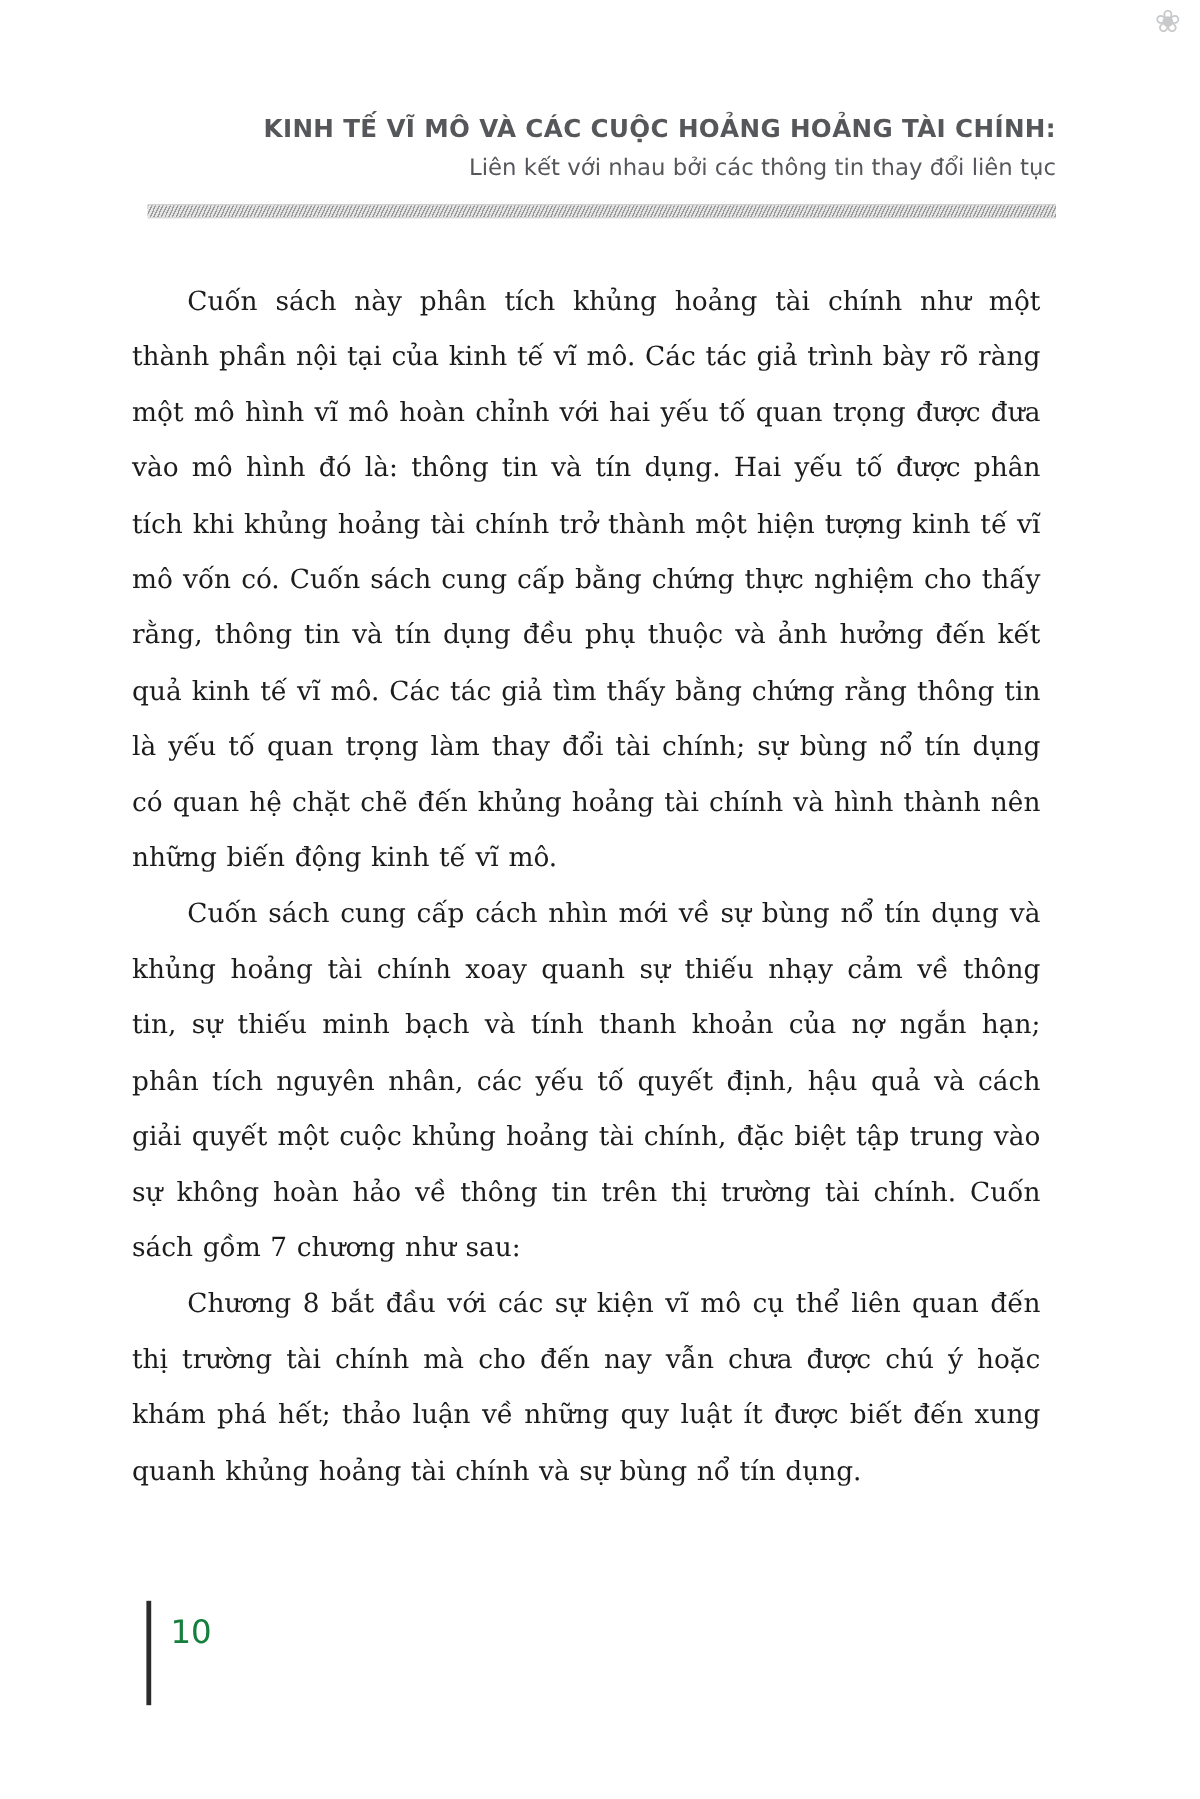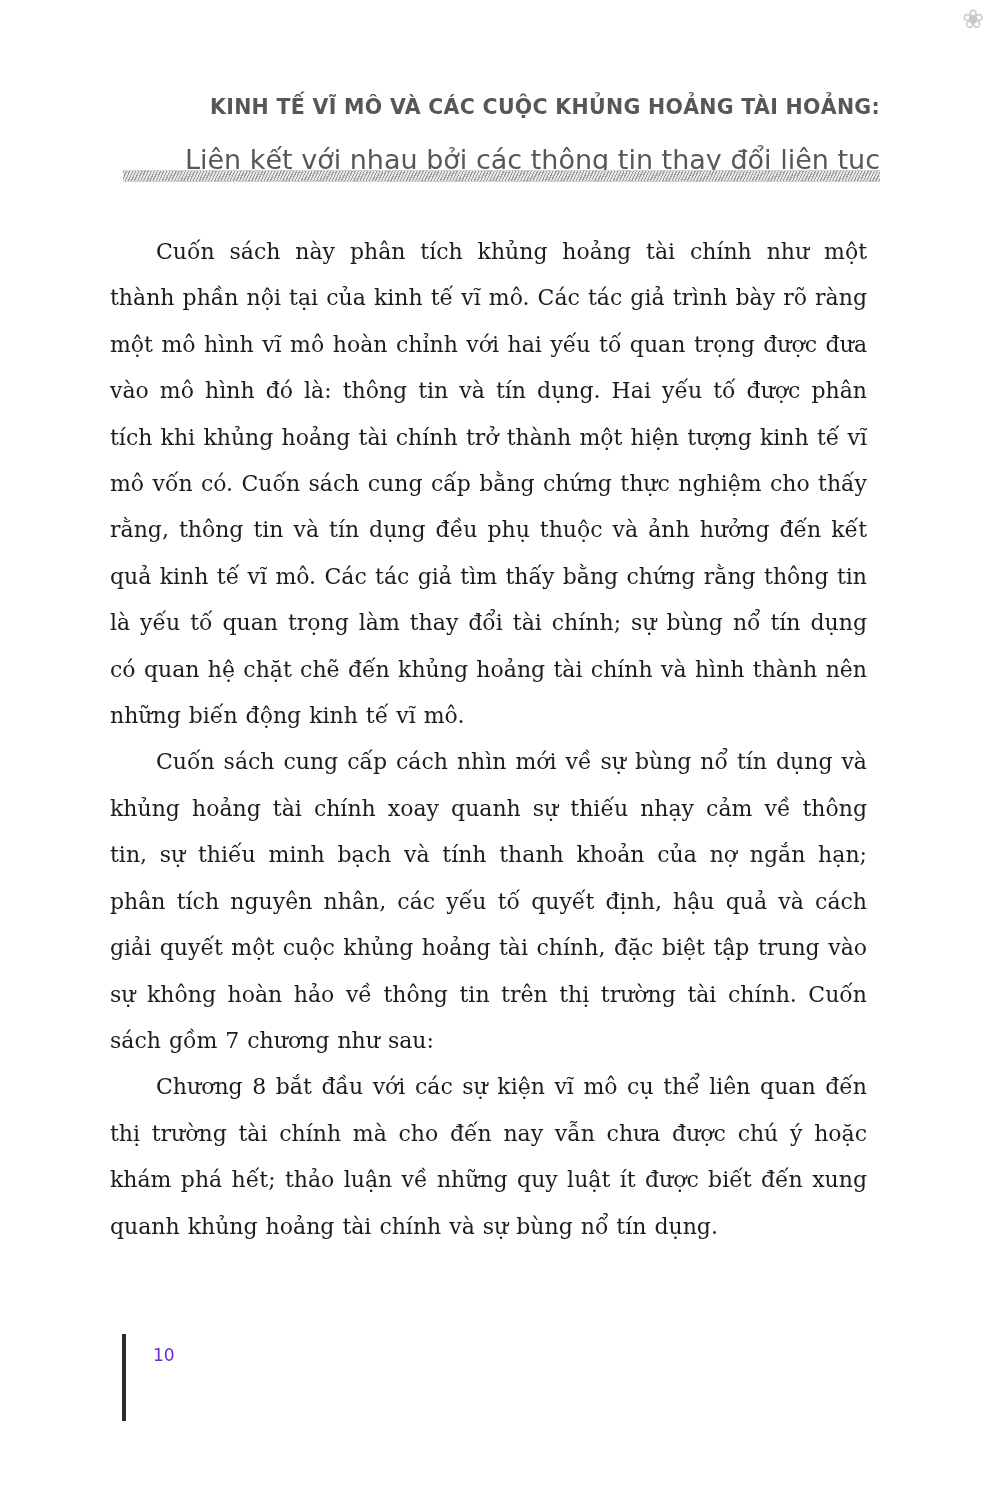--- a/index.html
+++ b/index.html
@@ -34,23 +34,23 @@
     font-family: "DejaVu Sans", sans-serif;
     color: #56575a;
   }
   .header-title {
     font-size: 20.5px;
     font-weight: bold;
     letter-spacing: 0.3px;
     line-height: 1.3;
   }
   .header-subtitle {
-    font-size: 27px;
+    font-size: 19px;
     font-weight: normal;
-    margin-top: 21px;
+    margin-top: 7px;
     line-height: 1.3;
   }
   .header-divider {
     position: absolute;
     top: 170px;
     left: 123px;
     width: 757px;
     height: 10px;
     background: repeating-linear-gradient(
       115deg,
@@ -79,36 +79,36 @@
   .footer-rule {
     position: absolute;
     left: 122px;
     top: 1334px;
     width: 4px;
     height: 87px;
     background: #2b2b2b;
   }
   .page-number {
     position: absolute;
-    left: 153px;
+    left: 142px;
     top: 1345px;
     font-family: "DejaVu Sans", sans-serif;
-    font-size: 17px;
-    color: #6d28d9;
+    font-size: 27px;
+    color: #15803d;
   }
 </style>
 </head>
 <body>
 
 <div class="page">
 
   <div class="corner-icon">❀</div>
 
   <div class="header">
-    <div class="header-title">KINH TẾ VĨ MÔ VÀ CÁC CUỘC KHỦNG HOẢNG TÀI HOẢNG:</div>
+    <div class="header-title">KINH TẾ VĨ MÔ VÀ CÁC CUỘC HOẢNG HOẢNG TÀI CHÍNH:</div>
     <div class="header-subtitle">Liên kết với nhau bởi các thông tin thay đổi liên tục</div>
   </div>
 
   <div class="header-divider"></div>
 
   <div class="body-text">
     <p>Cuốn sách này phân tích khủng hoảng tài chính như một thành phần nội tại của kinh tế vĩ mô. Các tác giả trình bày rõ ràng một mô hình vĩ mô hoàn chỉnh với hai yếu tố quan trọng được đưa vào mô hình đó là: thông tin và tín dụng. Hai yếu tố được phân tích khi khủng hoảng tài chính trở thành một hiện tượng kinh tế vĩ mô vốn có. Cuốn sách cung cấp bằng chứng thực nghiệm cho thấy rằng, thông tin và tín dụng đều phụ thuộc và ảnh hưởng đến kết quả kinh tế vĩ mô. Các tác giả tìm thấy bằng chứng rằng thông tin là yếu tố quan trọng làm thay đổi tài chính; sự bùng nổ tín dụng có quan hệ chặt chẽ đến khủng hoảng tài chính và hình thành nên những biến động kinh tế vĩ mô.</p>
     <p>Cuốn sách cung cấp cách nhìn mới về sự bùng nổ tín dụng và khủng hoảng tài chính xoay quanh sự thiếu nhạy cảm về thông tin, sự thiếu minh bạch và tính thanh khoản của nợ ngắn hạn; phân tích nguyên nhân, các yếu tố quyết định, hậu quả và cách giải quyết một cuộc khủng hoảng tài chính, đặc biệt tập trung vào sự không hoàn hảo về thông tin trên thị trường tài chính. Cuốn sách gồm 7 chương như sau:</p>
     <p>Chương 8 bắt đầu với các sự kiện vĩ mô cụ thể liên quan đến thị trường tài chính mà cho đến nay vẫn chưa được chú ý hoặc khám phá hết; thảo luận về những quy luật ít được biết đến xung quanh khủng hoảng tài chính và sự bùng nổ tín dụng.</p>
   </div>

